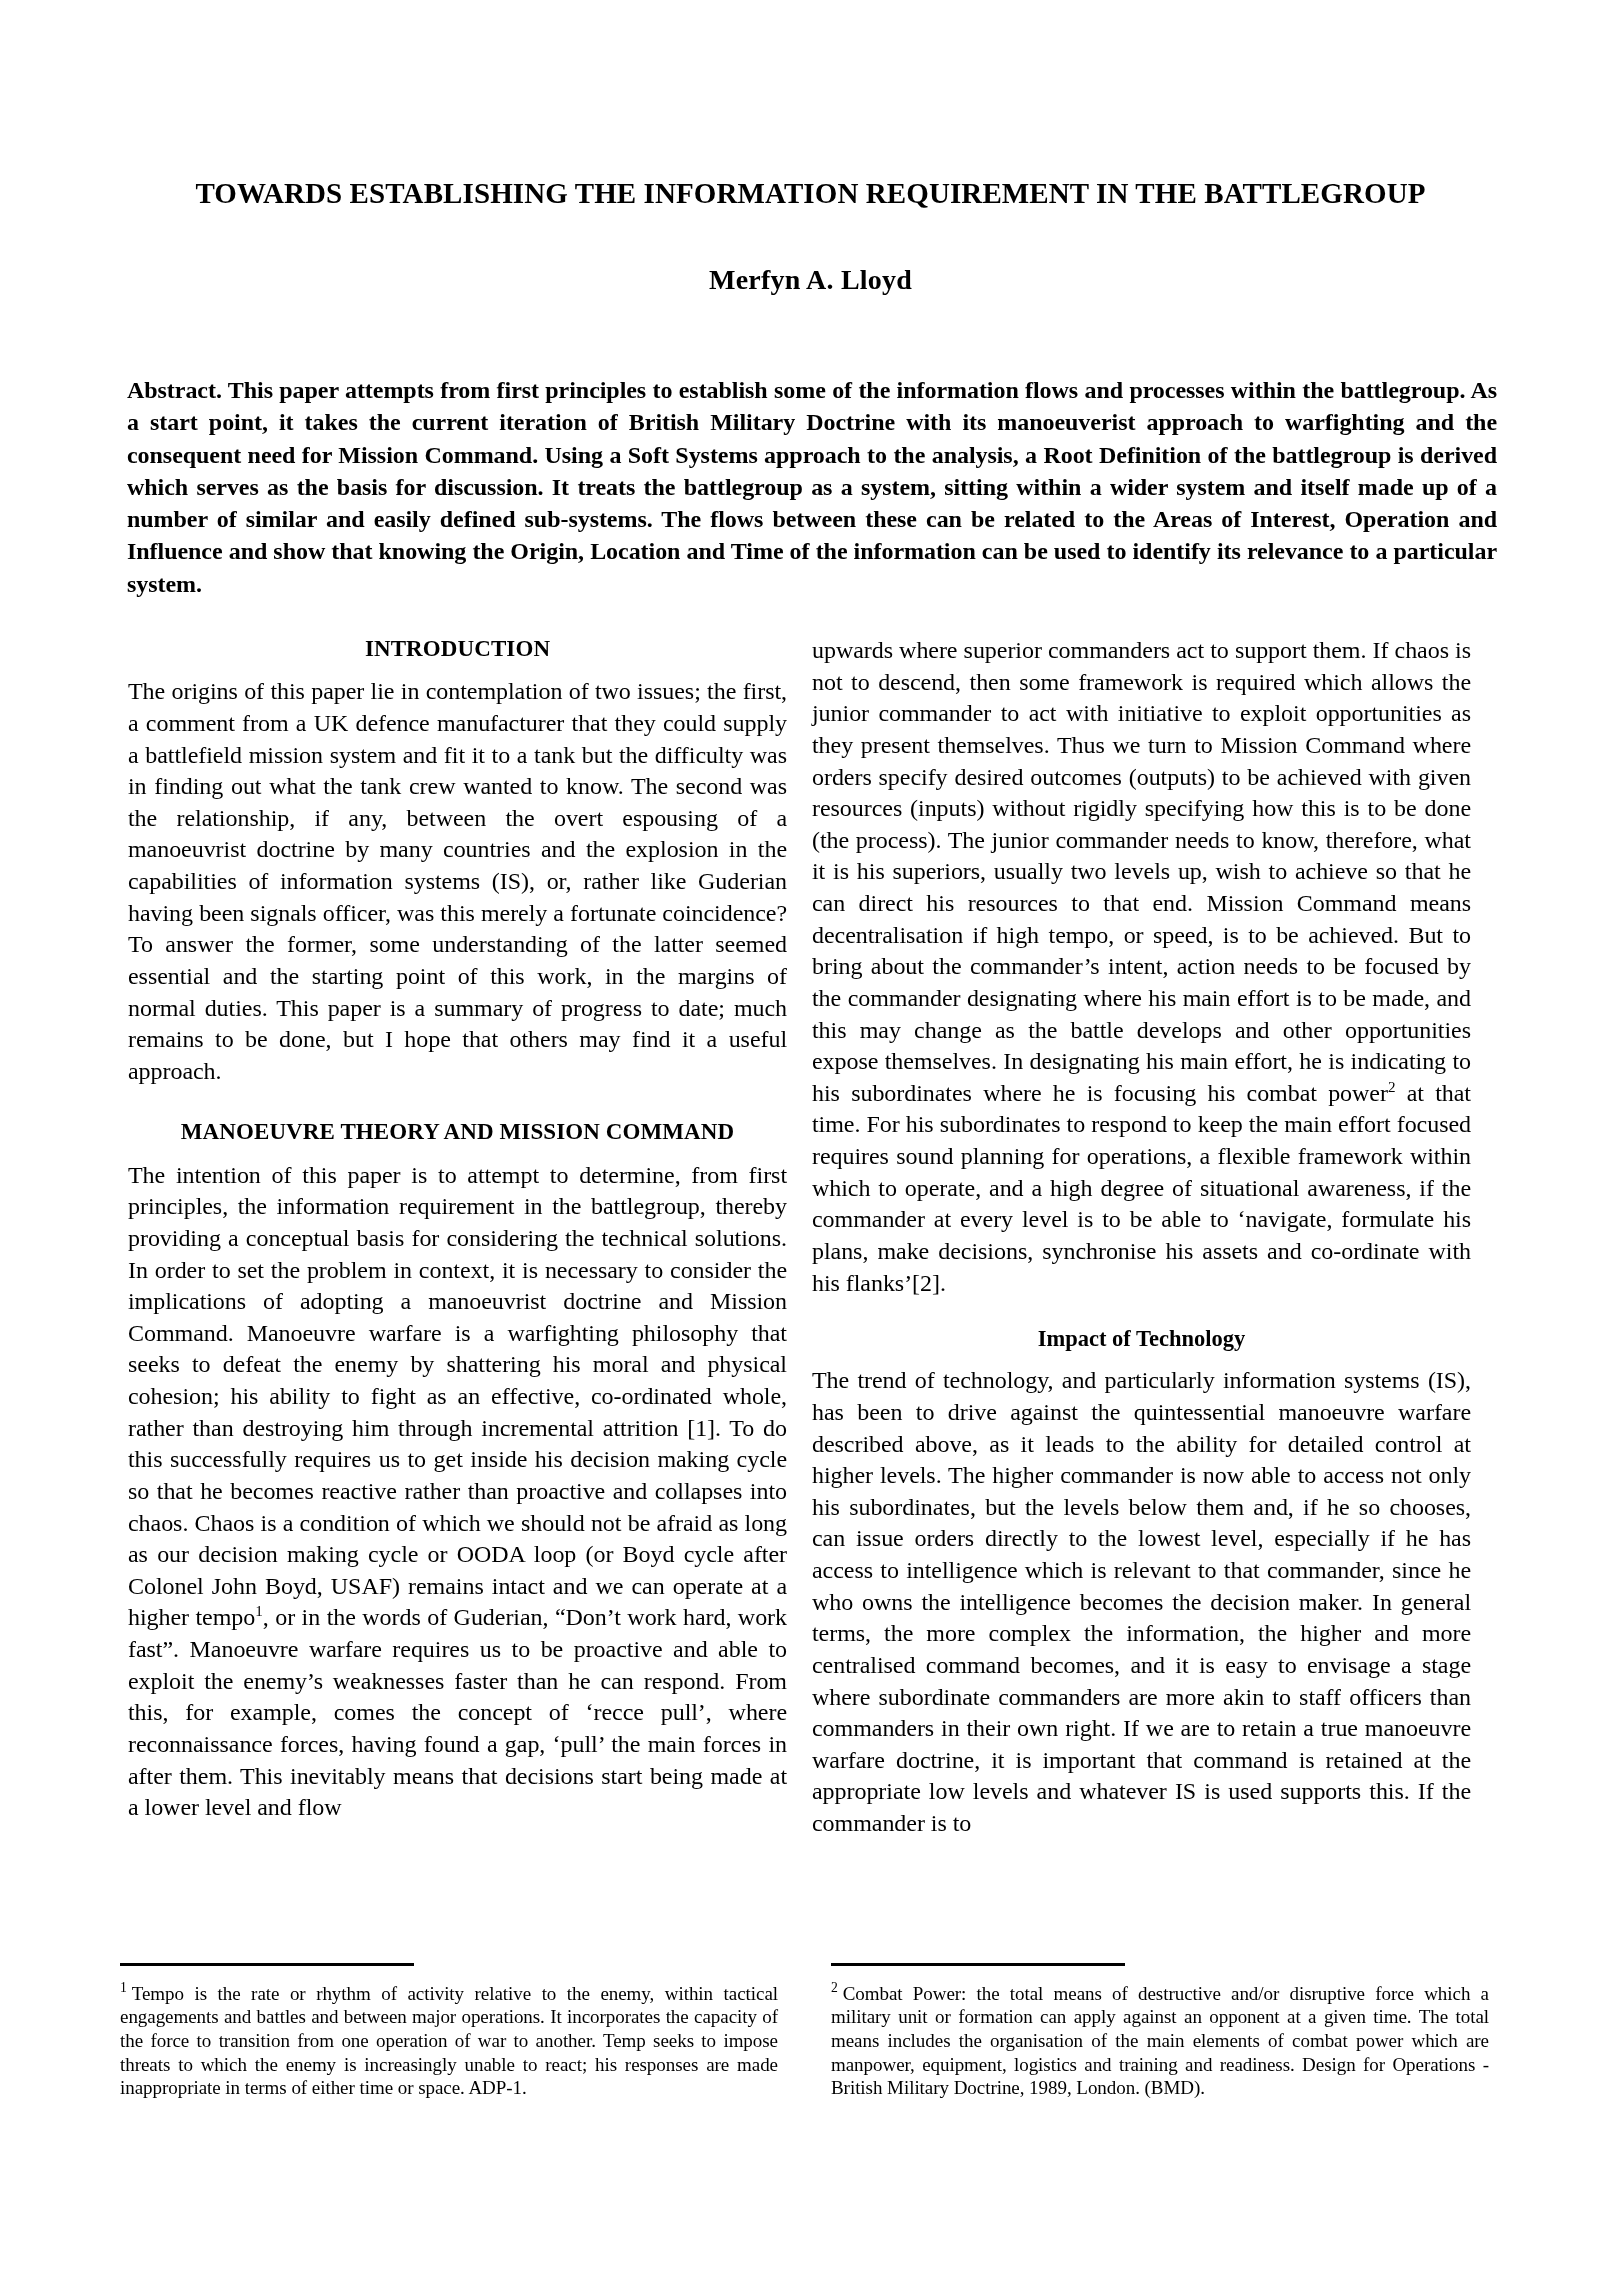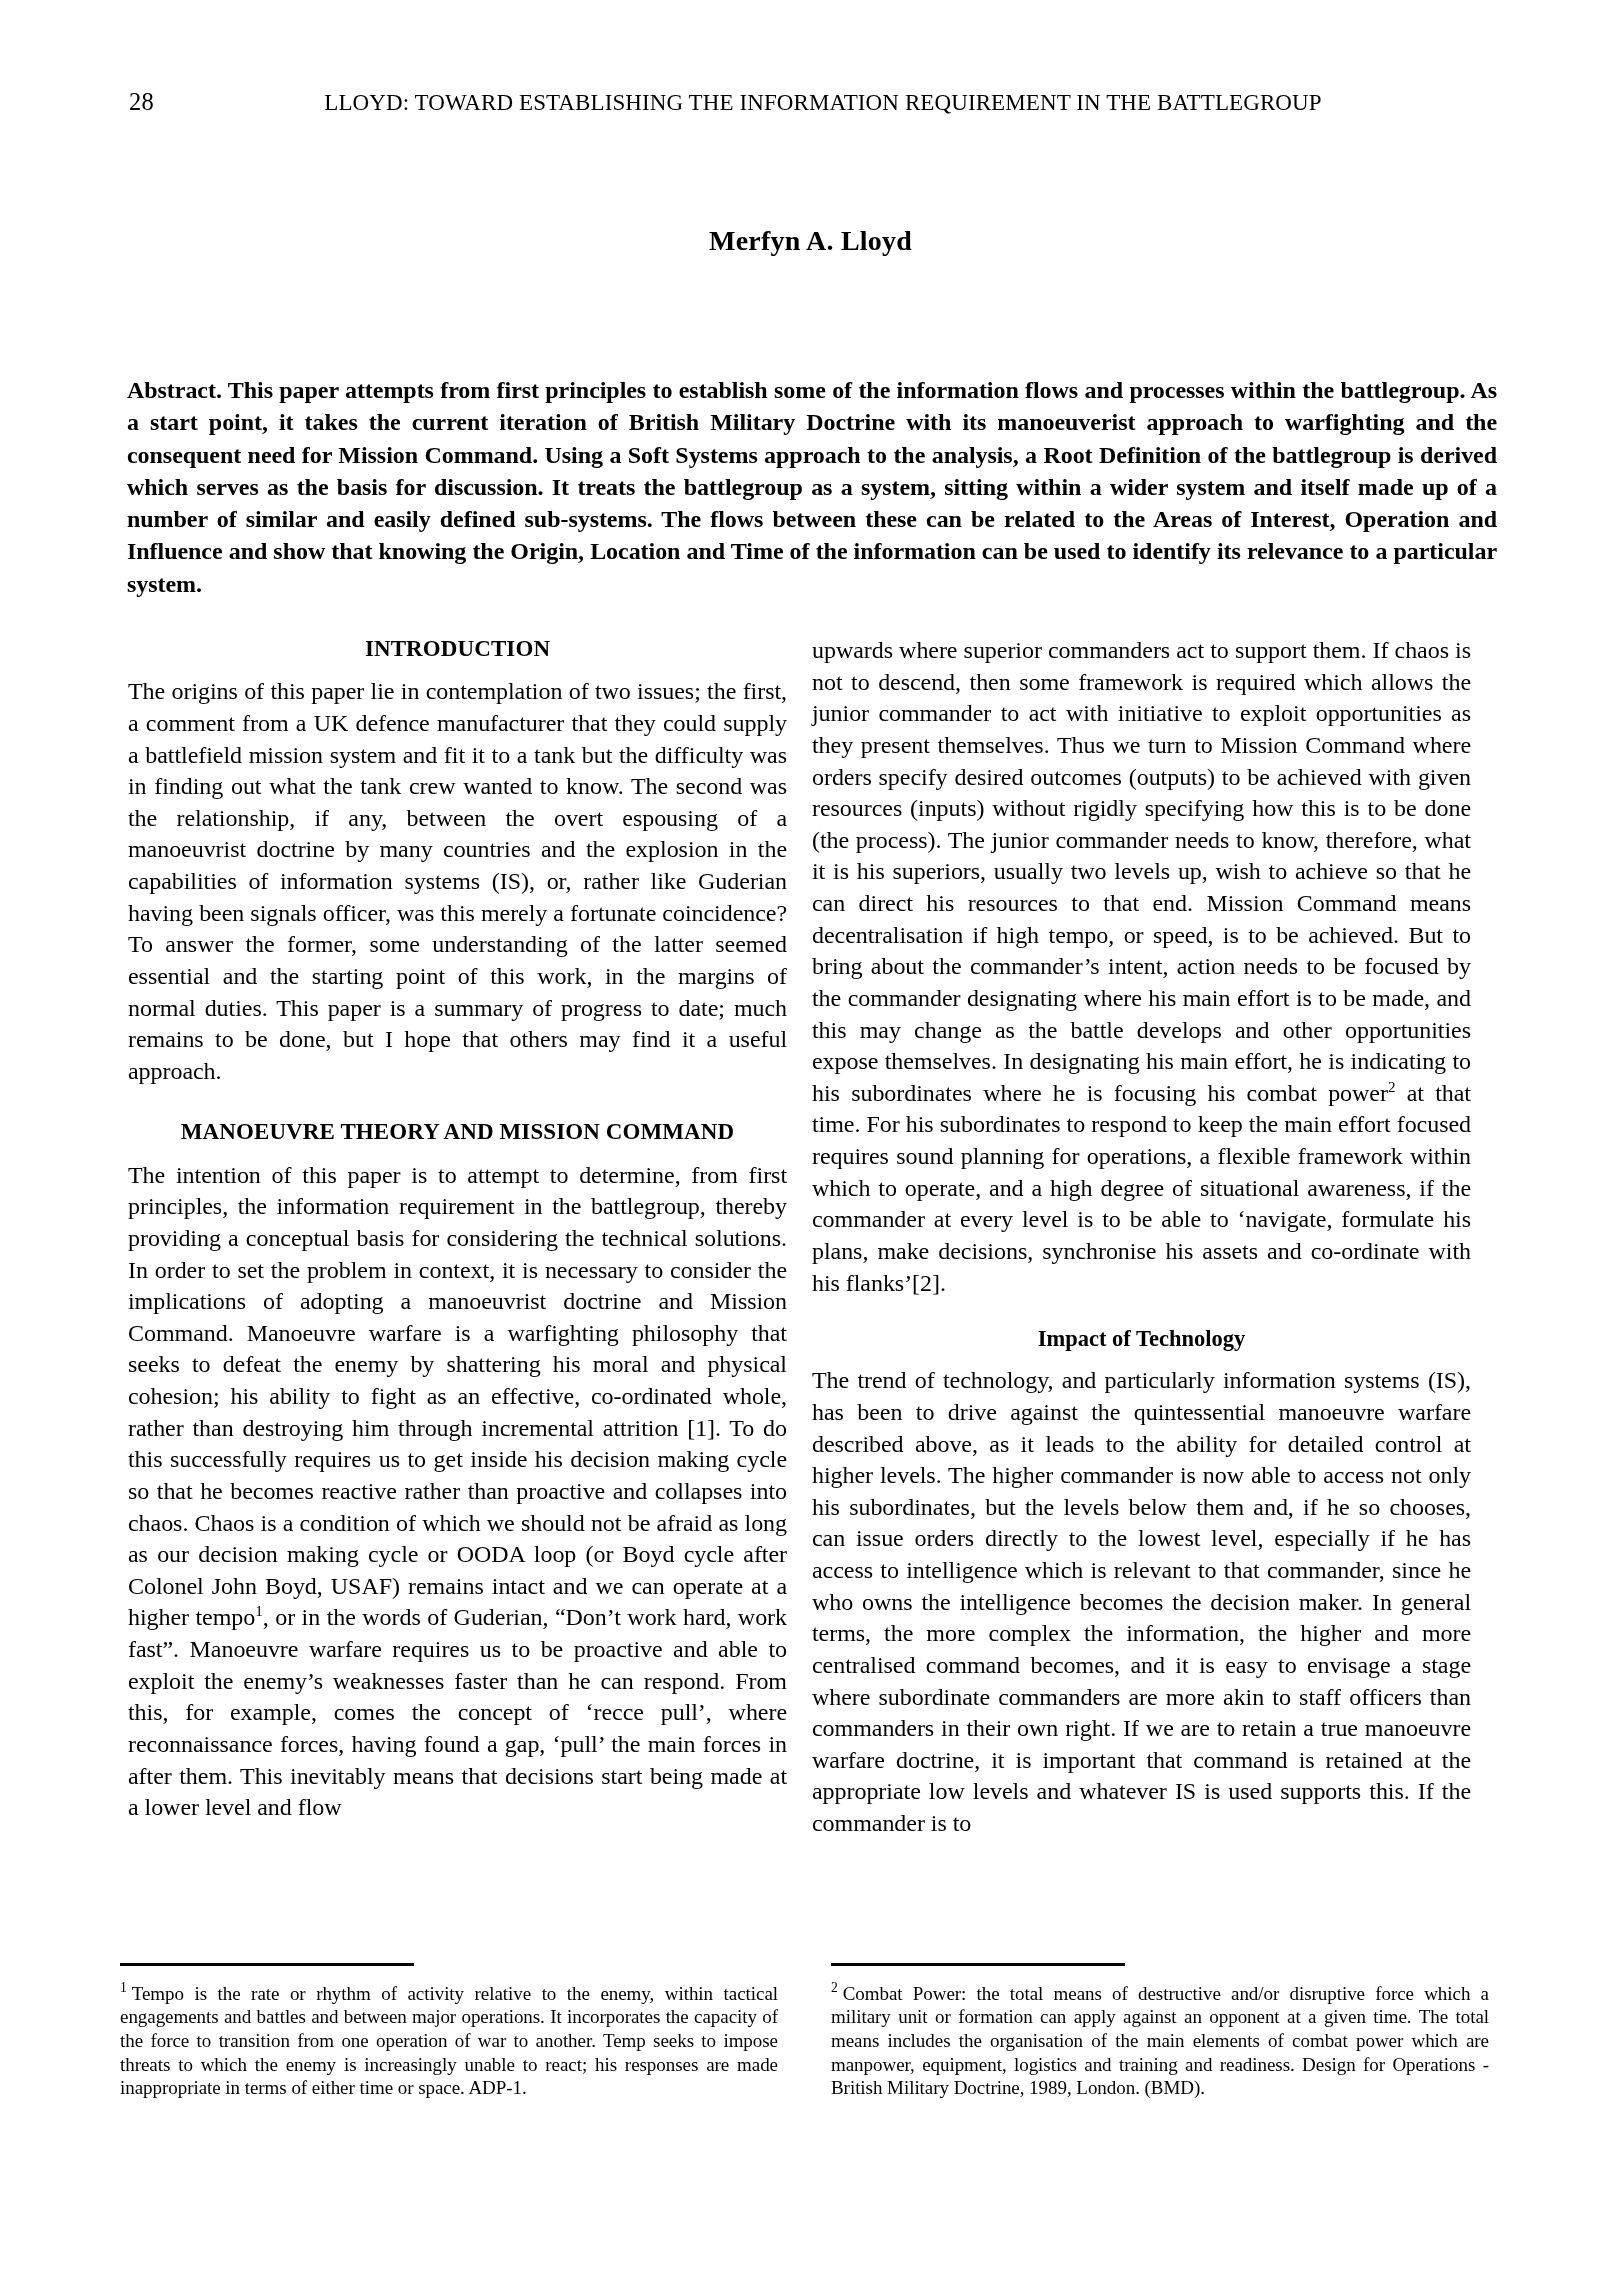--- a/index.html
+++ b/index.html
@@ -156,26 +156,23 @@
   .fn-text sup {
     font-size: 0.72em;
     padding-right: 4.9px;
   }
 </style>
 </head>
 <body>
 
 <div class="page">
 
-  <div class="running-head">
-    <span class="folio">28</span>
-    <span class="running-title">LLOYD: TOWARD ESTABLISHING THE INFORMATION REQUIREMENT IN THE BATTLEGROUP</span>
-  </div>
 
   <div class="title-block">
+    <h1 class="paper-title">TOWARDS ESTABLISHING THE INFORMATION REQUIREMENT IN THE BATTLEGROUP</h1>
     <div class="author">Merfyn A. Lloyd</div>
   </div>
 
   <div class="abstract">Abstract. This paper attempts from first principles to establish some of the information flows and processes within the battlegroup. As a start point, it takes the current iteration of British Military Doctrine with its manoeuverist approach to warfighting and the consequent need for Mission Command. Using a Soft Systems approach to the analysis, a Root Definition of the battlegroup is derived which serves as the basis for discussion. It treats the battlegroup as a system, sitting within a wider system and itself made up of a number of similar and easily defined sub-systems. The flows between these can be related to the Areas of Interest, Operation and Influence and show that knowing the Origin, Location and Time of the information can be used to identify its relevance to a particular system.</div>
 
   <div class="columns">
 
     <div class="col">
       <h2 class="sec-head">INTRODUCTION</h2>
       <p class="body">The origins of this paper lie in contemplation of two issues; the first, a comment from a UK defence manufacturer that they could supply a battlefield mission system and fit it to a tank but the difficulty was in finding out what the tank crew wanted to know. The second was the relationship, if any, between the overt espousing of a manoeuvrist doctrine by many countries and the explosion in the capabilities of information systems (IS), or, rather like Guderian having been signals officer, was this merely a fortunate coincidence?  To answer the former, some understanding of the latter seemed essential and the starting point of this work, in the margins of normal duties. This paper is a summary of progress to date; much remains to be done, but I hope that others may find it a useful approach.</p>

